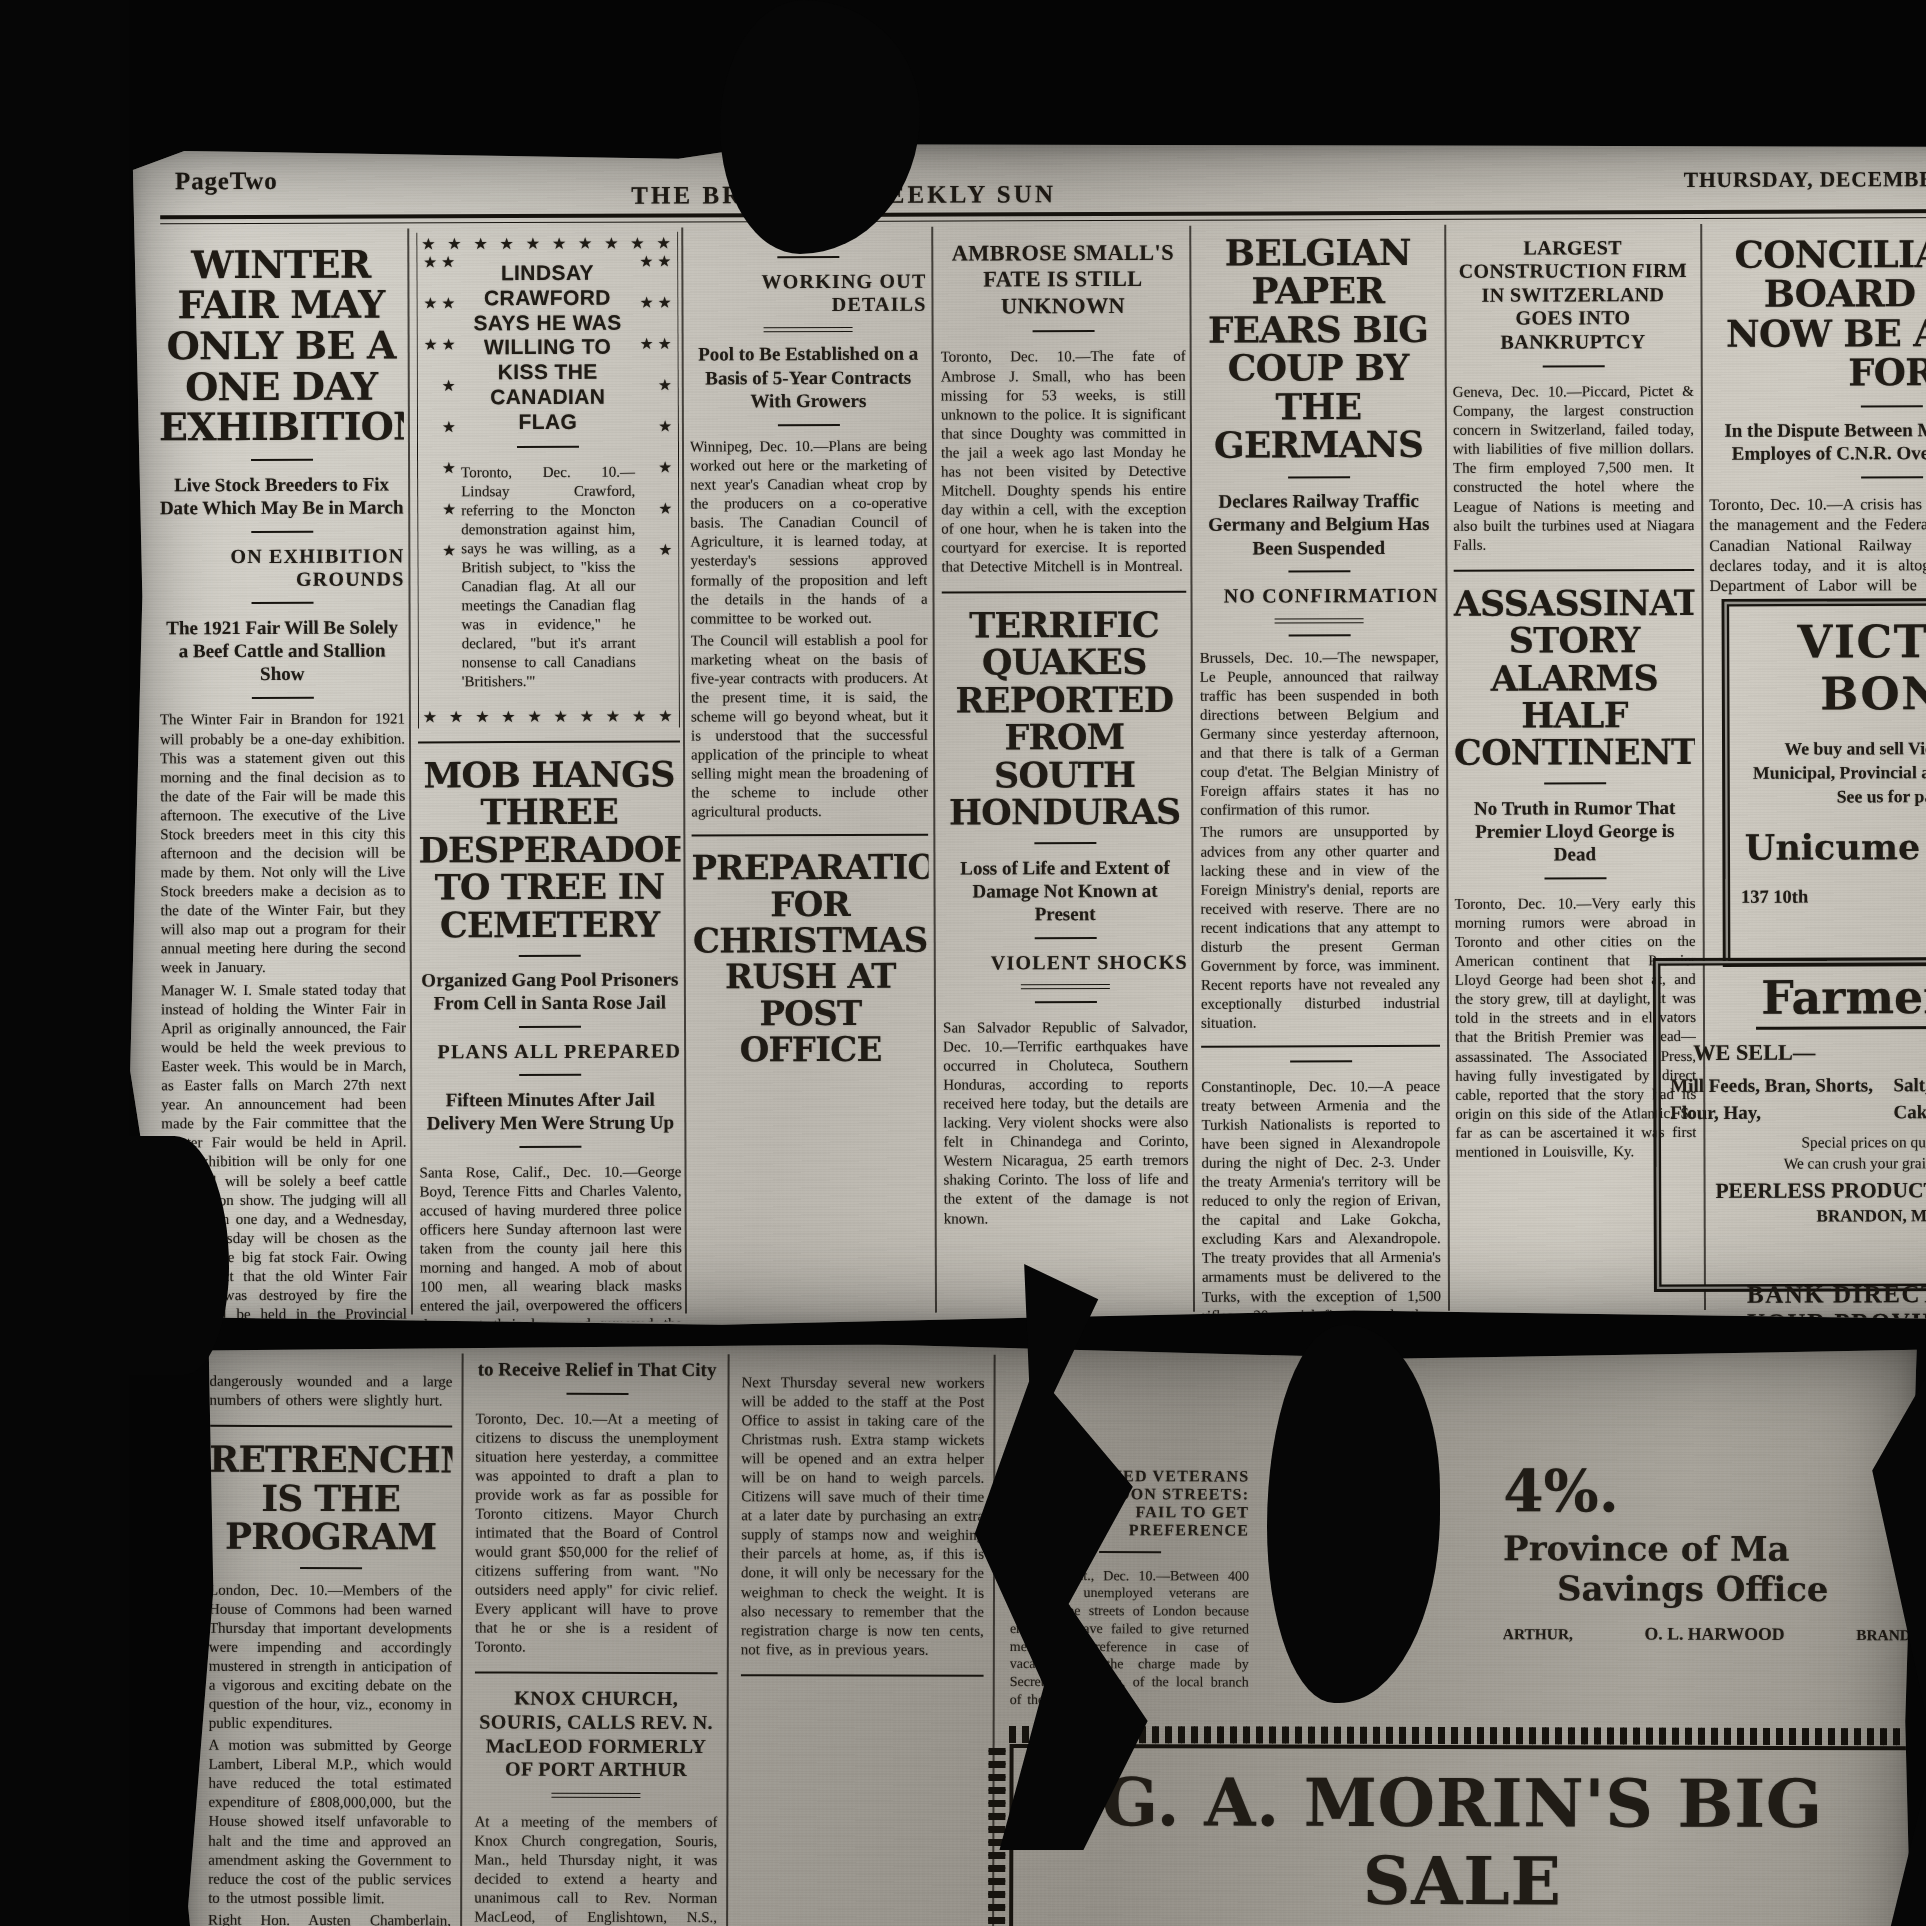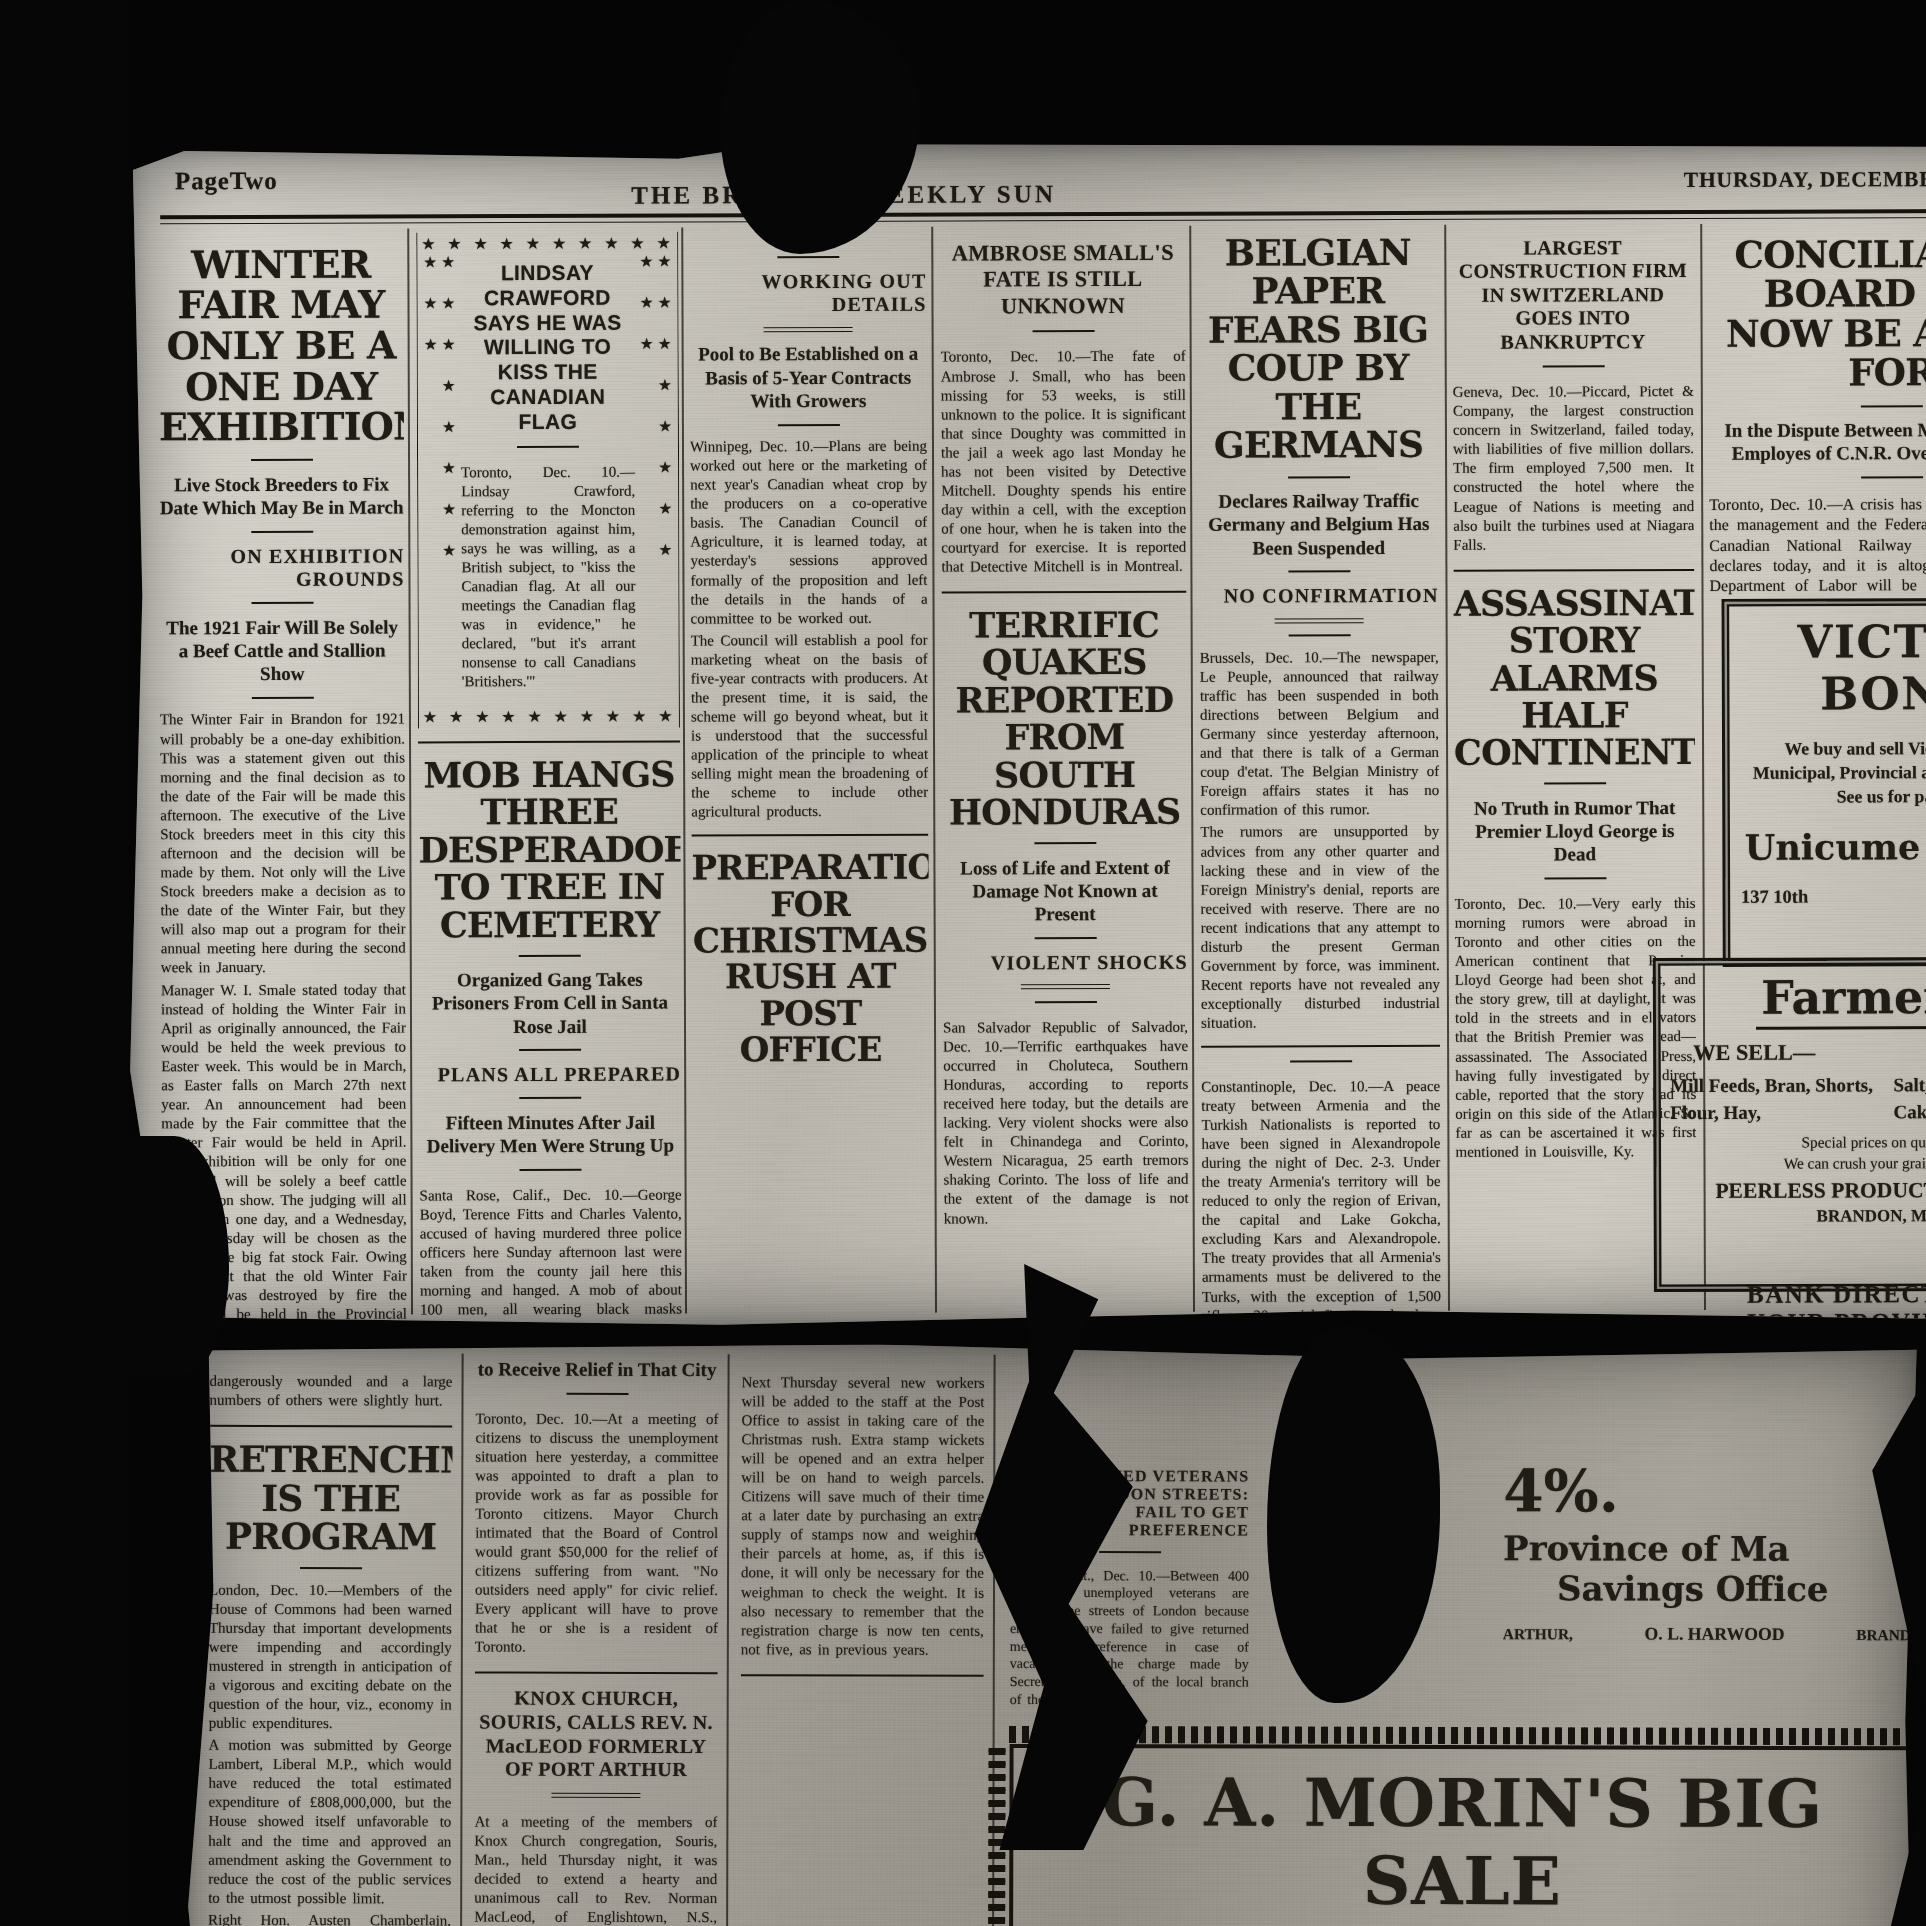--- a/index.html
+++ b/index.html
@@ -85,21 +85,21 @@
           <div class="sdiv"></div>
           <p class="txt bodytxt">Toronto, Dec. 10.— Lindsay Crawford, referring to the Moncton demonstration against him, says he was willing, as a British subject, to "kiss the Canadian flag. At all our meetings the Canadian flag was in evidence," he declared, "but it's arrant nonsense to call Canadians 'Britishers.'"</p>
         </div>
         <div class="txt starcol" style="height:316px;">★ ★ ★ ★ ★ ★ ★ ★ ★ ★ ★</div>
       </div>
       <div class="txt starrow">★ ★ ★ ★ ★ ★ ★ ★ ★ ★ ★ ★ ★ ★ ★ ★</div>
     </div>
     <div class="hr"></div>
     <div class="txt hl-xl" style="font-size:35px;">MOB HANGS THREE DESPERADOES TO TREE IN CEMETERY</div>
     <div class="sdiv"></div>
-    <div class="txt deck">Organized Gang Takes Prisoners From Cell in Santa Rose Jail</div>
+    <div class="txt deck">Organized Gang Pool Prisoners From Cell in Santa Rose Jail</div>
     <div class="sdiv"></div>
     <div class="txt crosshead">PLANS ALL PREPARED</div>
     <div class="sdiv"></div>
     <div class="txt deck">Fifteen Minutes After Jail Delivery Men Were Strung Up</div>
     <div class="sdiv"></div>
     <p class="txt bodytxt">Santa Rose, Calif., Dec. 10.—George Boyd, Terence Fitts and Charles Valento, accused of having murdered three police officers here Sunday afternoon last were taken from the county jail here this morning and hanged. A mob of about 100 men, all wearing black masks entered the jail, overpowered the officers there, got their keys and removed the prisoners in waiting automobiles. Fifteen minutes after being taken from the jail the three alleged gangsters and murderers had been lynched. The three men were ex-convicts. Boyd and Valento had been identified last Monday by three young women as members of the gang which attacked them at a house in one of the more densely settled sections in San Francisco.</p>
 
   </div>
 
   <div class="col" style="left:564px;top:87px;width:237px;height:1090px;">

